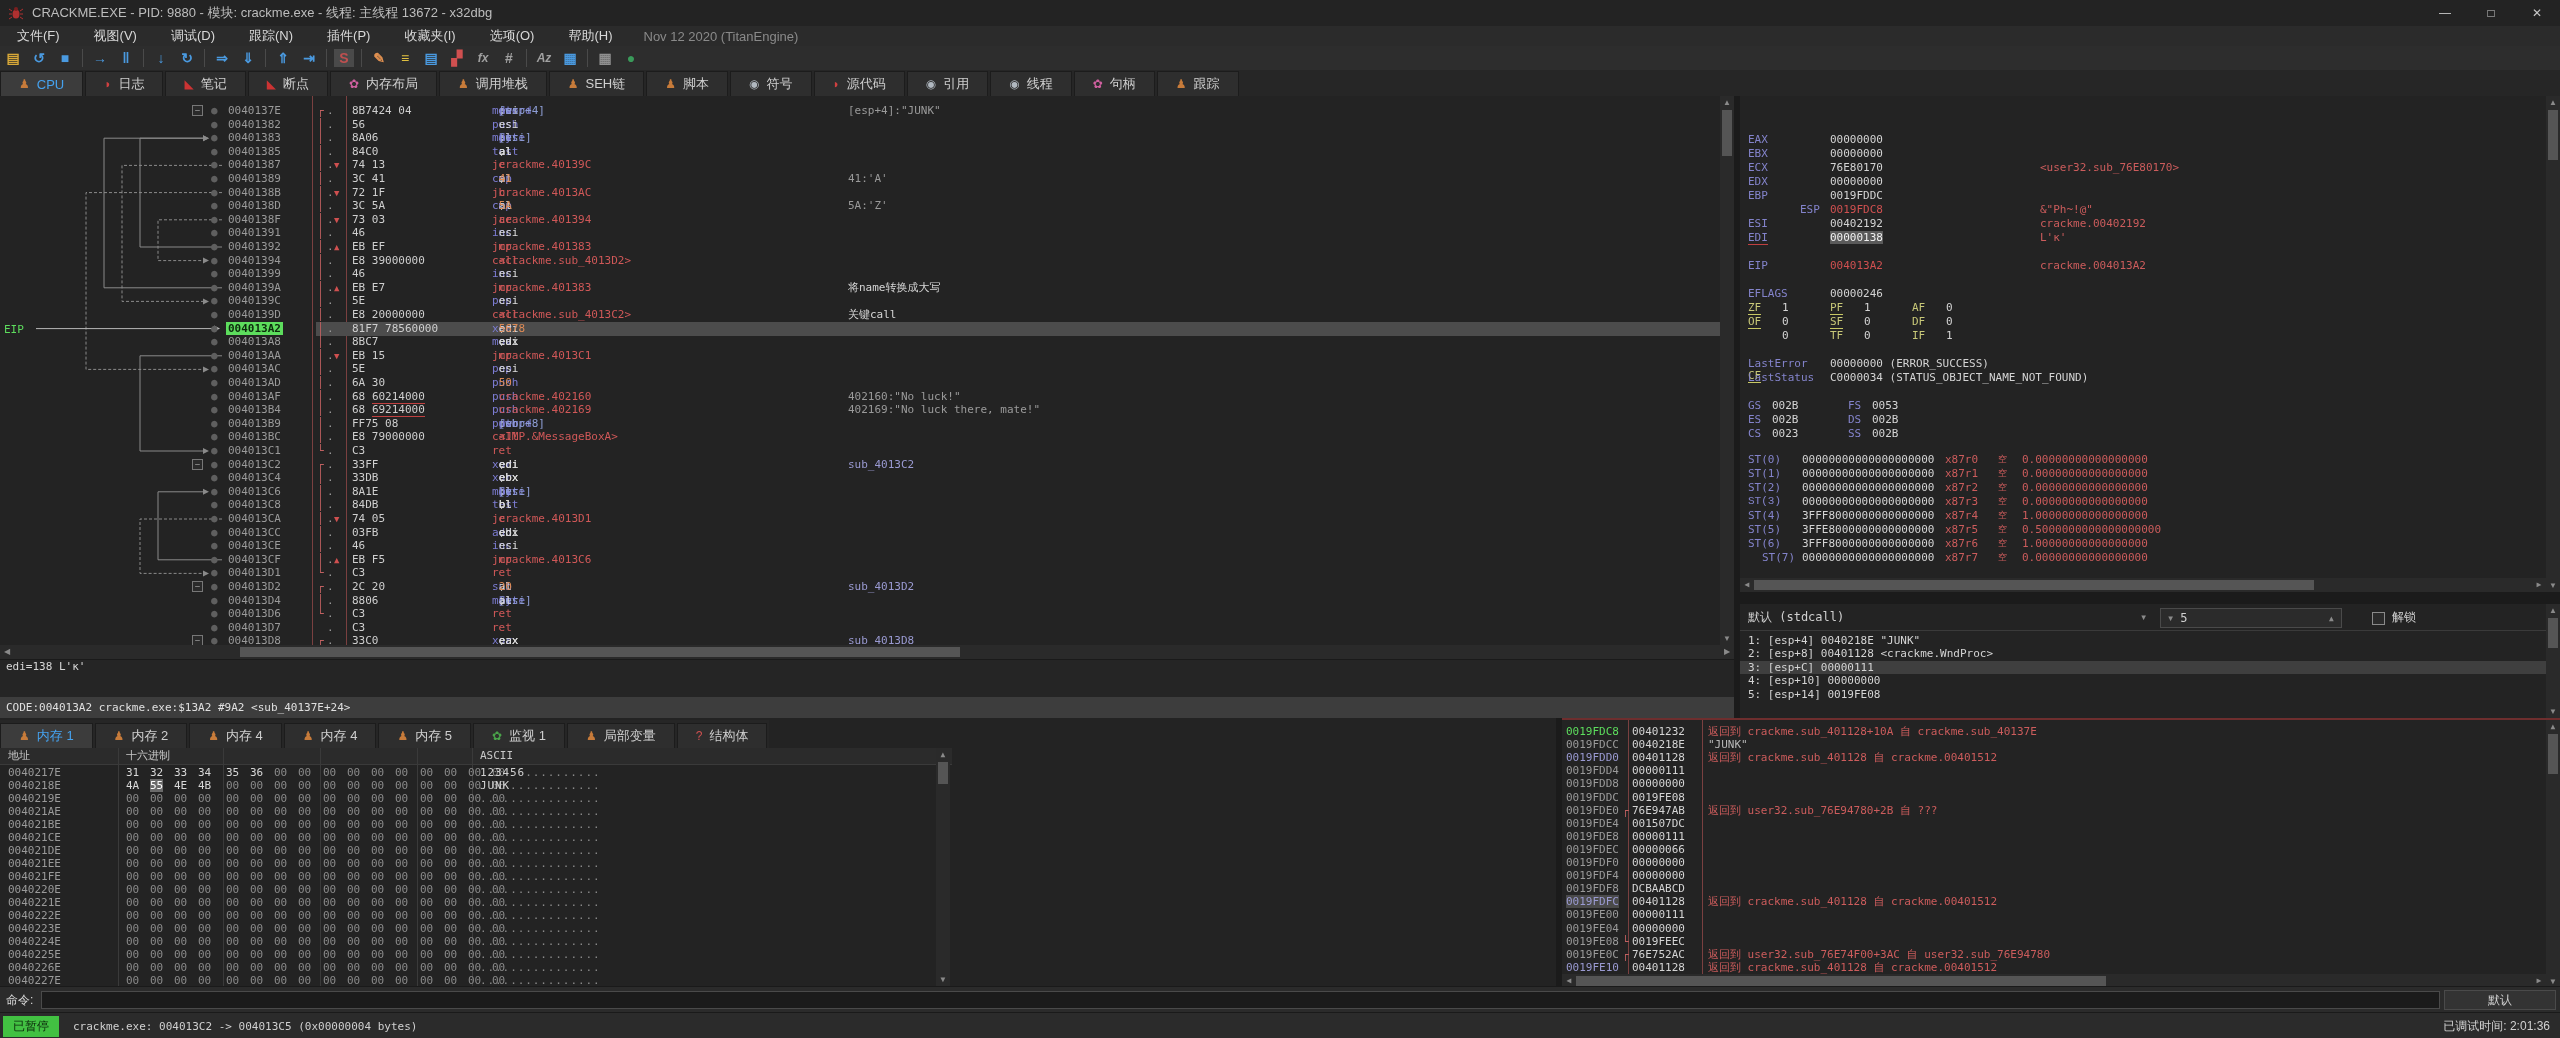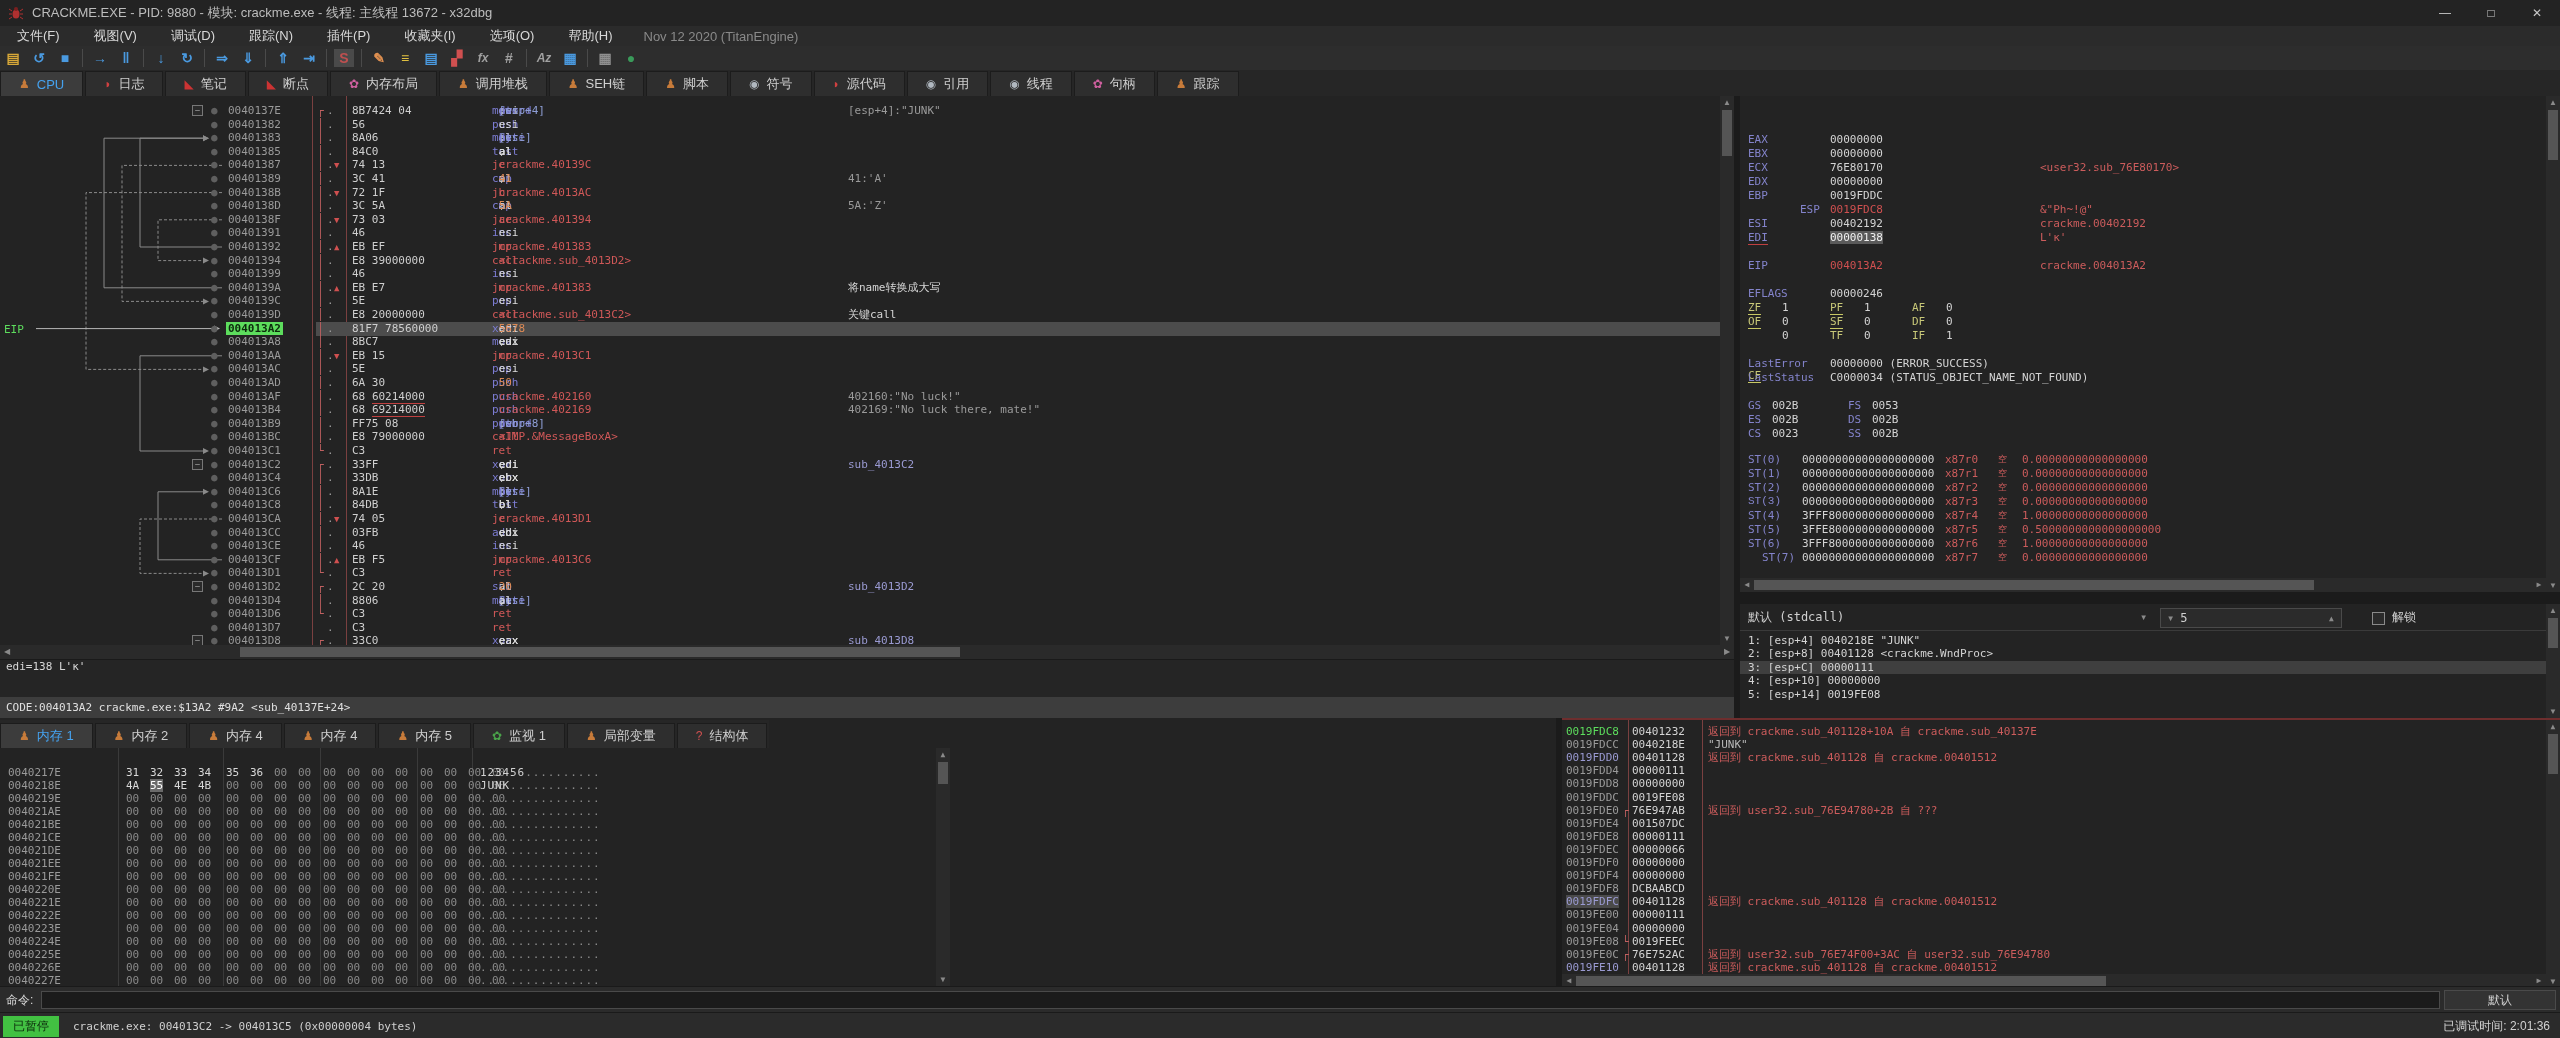--- a/index.html
+++ b/index.html
@@ -812,20 +812,25 @@
       <div class="tab">
         <span class="ticon" style="color: rgb(199, 123, 58);">♟</span>
         <span>局部变量</span>
       </div>
       <div class="tab">
         <span class="ticon" style="color: rgb(208, 80, 80);">?</span>
         <span>结构体</span>
       </div>
     </div>
   <div id="dump" class="mono" style="position:absolute;left:0;top:0;width:952px;height:268px;">
+    <div id="dump-head">
+      <span class="abs" style="left:8px;">地址</span>
+      <span class="abs" style="left:126px;">十六进制</span>
+      <span class="abs" style="left:480px;">ASCII</span>
+    </div>
     <div class="gsep" style="left:118px;"></div>
       <div class="gsep" style="left:223px;"></div>
     <div class="gsep" style="left:320px;"></div>
       <div class="gsep" style="left:417px;"></div>
     <div class="gsep" style="left:472px;"></div>
     <div id="dumprows">
         <div class="dmprow" style="top: 48px; left: 0px; width: 930px;"><span class="dmaddr">0040217E</span><span class="dbyte" style="left: 126px;">31</span><span class="dbyte" style="left: 150px;">32</span><span class="dbyte" style="left: 174px;">33</span><span class="dbyte" style="left: 198px;">34</span><span class="dbyte" style="left: 226px;">35</span><span class="dbyte" style="left: 250px;">36</span><span class="dbyte z" style="left: 274px;">00</span><span class="dbyte z" style="left: 298px;">00</span><span class="dbyte z" style="left: 323px;">00</span><span class="dbyte z" style="left: 347px;">00</span><span class="dbyte z" style="left: 371px;">00</span><span class="dbyte z" style="left: 395px;">00</span><span class="dbyte z" style="left: 420px;">00</span><span class="dbyte z" style="left: 444px;">00</span><span class="dbyte z" style="left: 468px;">00</span><span class="dbyte z" style="left: 492px;">00</span><span class="dascii">123456<span class="dimchar">.</span><span class="dimchar">.</span><span class="dimchar">.</span><span class="dimchar">.</span><span class="dimchar">.</span><span class="dimchar">.</span><span class="dimchar">.</span><span class="dimchar">.</span><span class="dimchar">.</span><span class="dimchar">.</span></span></div>
         <div class="dmprow" style="top: 61px; left: 0px; width: 930px;"><span class="dmaddr">0040218E</span><span class="dbyte" style="left: 126px;">4A</span><span class="dbyte selb" style="left: 150px;">55</span><span class="dbyte" style="left: 174px;">4E</span><span class="dbyte" style="left: 198px;">4B</span><span class="dbyte z" style="left: 226px;">00</span><span class="dbyte z" style="left: 250px;">00</span><span class="dbyte z" style="left: 274px;">00</span><span class="dbyte z" style="left: 298px;">00</span><span class="dbyte z" style="left: 323px;">00</span><span class="dbyte z" style="left: 347px;">00</span><span class="dbyte z" style="left: 371px;">00</span><span class="dbyte z" style="left: 395px;">00</span><span class="dbyte z" style="left: 420px;">00</span><span class="dbyte z" style="left: 444px;">00</span><span class="dbyte z" style="left: 468px;">00</span><span class="dbyte z" style="left: 492px;">00</span><span class="dascii">JUNK<span class="dimchar">.</span><span class="dimchar">.</span><span class="dimchar">.</span><span class="dimchar">.</span><span class="dimchar">.</span><span class="dimchar">.</span><span class="dimchar">.</span><span class="dimchar">.</span><span class="dimchar">.</span><span class="dimchar">.</span><span class="dimchar">.</span><span class="dimchar">.</span></span></div>
         <div class="dmprow" style="top: 74px; left: 0px; width: 930px;"><span class="dmaddr">0040219E</span><span class="dbyte z" style="left: 126px;">00</span><span class="dbyte z" style="left: 150px;">00</span><span class="dbyte z" style="left: 174px;">00</span><span class="dbyte z" style="left: 198px;">00</span><span class="dbyte z" style="left: 226px;">00</span><span class="dbyte z" style="left: 250px;">00</span><span class="dbyte z" style="left: 274px;">00</span><span class="dbyte z" style="left: 298px;">00</span><span class="dbyte z" style="left: 323px;">00</span><span class="dbyte z" style="left: 347px;">00</span><span class="dbyte z" style="left: 371px;">00</span><span class="dbyte z" style="left: 395px;">00</span><span class="dbyte z" style="left: 420px;">00</span><span class="dbyte z" style="left: 444px;">00</span><span class="dbyte z" style="left: 468px;">00</span><span class="dbyte z" style="left: 492px;">00</span><span class="dascii"><span class="dimchar">.</span><span class="dimchar">.</span><span class="dimchar">.</span><span class="dimchar">.</span><span class="dimchar">.</span><span class="dimchar">.</span><span class="dimchar">.</span><span class="dimchar">.</span><span class="dimchar">.</span><span class="dimchar">.</span><span class="dimchar">.</span><span class="dimchar">.</span><span class="dimchar">.</span><span class="dimchar">.</span><span class="dimchar">.</span><span class="dimchar">.</span></span></div>
         <div class="dmprow" style="top: 87px; left: 0px; width: 930px;"><span class="dmaddr">004021AE</span><span class="dbyte z" style="left: 126px;">00</span><span class="dbyte z" style="left: 150px;">00</span><span class="dbyte z" style="left: 174px;">00</span><span class="dbyte z" style="left: 198px;">00</span><span class="dbyte z" style="left: 226px;">00</span><span class="dbyte z" style="left: 250px;">00</span><span class="dbyte z" style="left: 274px;">00</span><span class="dbyte z" style="left: 298px;">00</span><span class="dbyte z" style="left: 323px;">00</span><span class="dbyte z" style="left: 347px;">00</span><span class="dbyte z" style="left: 371px;">00</span><span class="dbyte z" style="left: 395px;">00</span><span class="dbyte z" style="left: 420px;">00</span><span class="dbyte z" style="left: 444px;">00</span><span class="dbyte z" style="left: 468px;">00</span><span class="dbyte z" style="left: 492px;">00</span><span class="dascii"><span class="dimchar">.</span><span class="dimchar">.</span><span class="dimchar">.</span><span class="dimchar">.</span><span class="dimchar">.</span><span class="dimchar">.</span><span class="dimchar">.</span><span class="dimchar">.</span><span class="dimchar">.</span><span class="dimchar">.</span><span class="dimchar">.</span><span class="dimchar">.</span><span class="dimchar">.</span><span class="dimchar">.</span><span class="dimchar">.</span><span class="dimchar">.</span></span></div>

